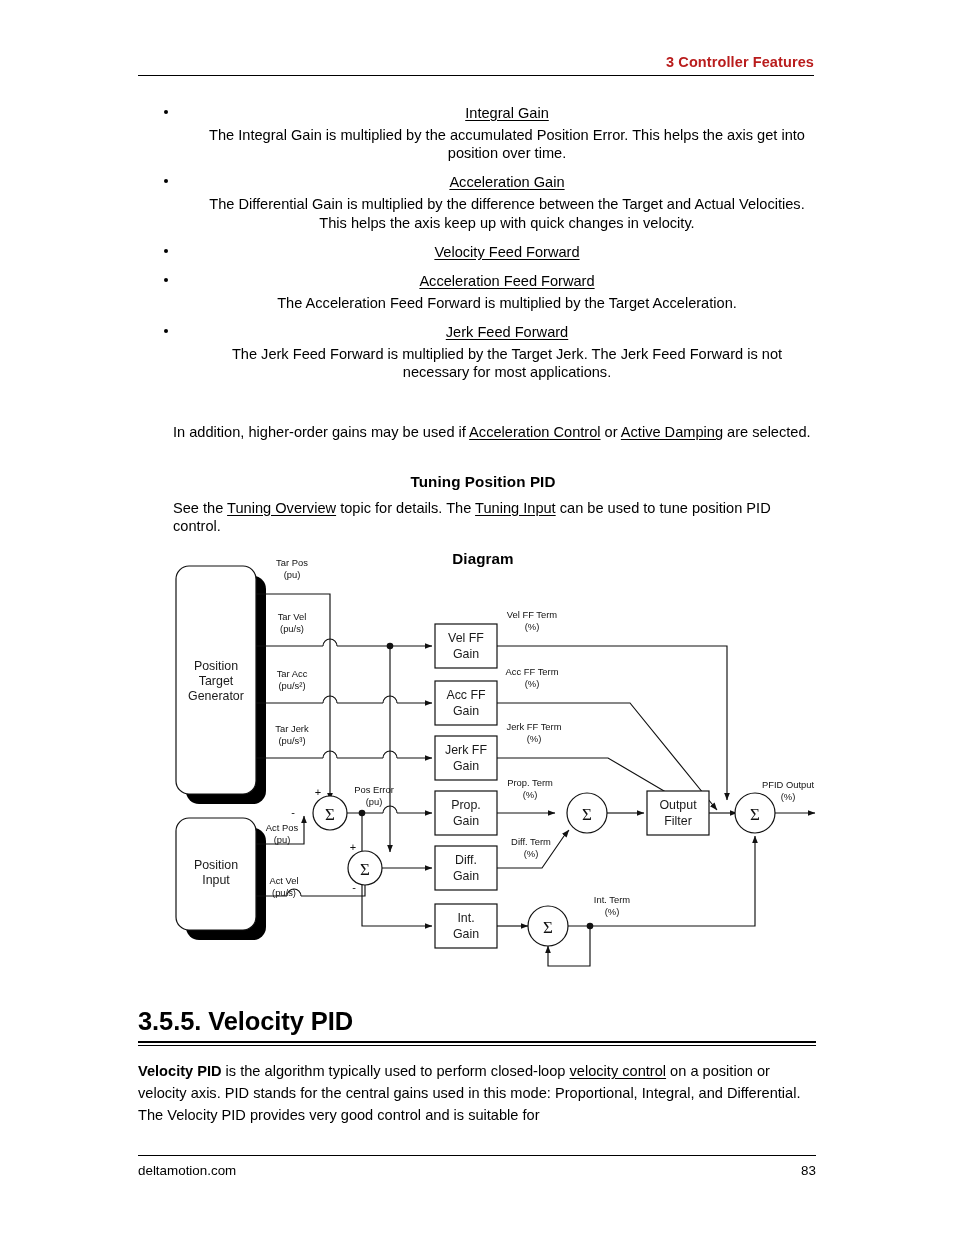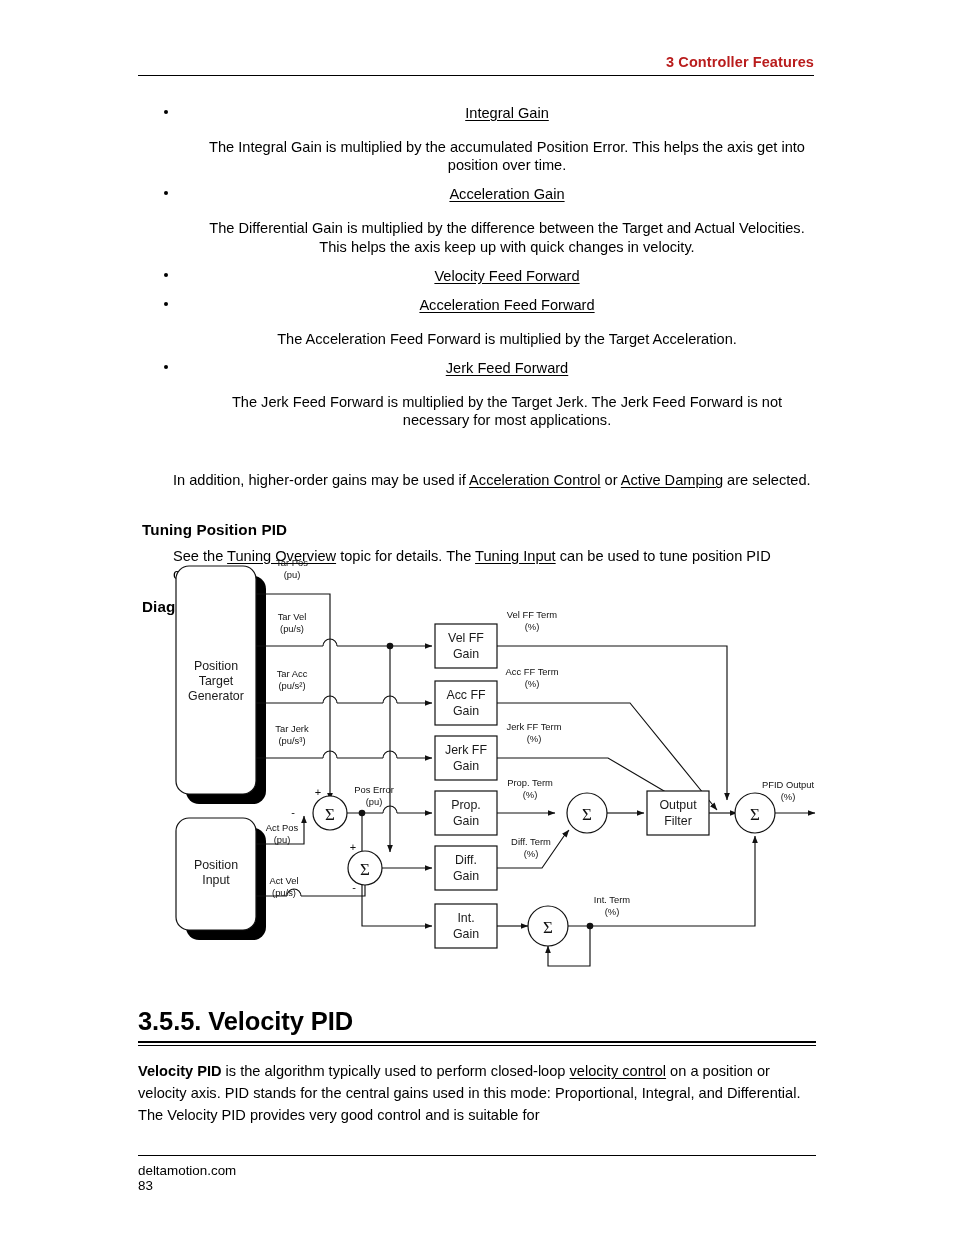--- a/index.html
+++ b/index.html
@@ -50,39 +50,40 @@
   .term{
     display:inline-block;
     font-size:14.6px;
     line-height:18px;
     text-decoration:underline;
     text-underline-offset:2px;
   }
   .desc{
     font-size:14.6px;
     line-height:18.2px;
-    margin-top:16px;
+    margin-top:4px;
   }
 
   .para{
     font-size:14.6px;
     line-height:18.2px;
     margin:1px;
   }
   .para.indent{padding-left:34px;}
   .u{text-decoration:underline;text-underline-offset:2px;}
   .b{font-weight:bold;}
 
   .spacer-lg{height:30px;}
 
   h3.subhead{
     font-size:15.2px;
     font-weight:bold;
-    margin:0 0 9px 4px;
+    margin:0 0 9px 12px;
     letter-spacing:.1px;
+    text-align:center;
   }
 
   
   .sec-wrap{position:absolute;left:138px;top:1007px;width:678px;}
   .sec-title{
     font-size:25.5px;
     font-weight:bold;
     letter-spacing:-.1px;
     margin:0;
     padding-bottom:4px;
@@ -102,21 +103,20 @@
 
   
   .footer{
     position:absolute;left:138px;top:1155px;width:678px;
   }
   .footer-rule{border-bottom:1.5px solid #000;}
   .footer-row{
     display:flex;justify-content:space-between;
     font-size:13.4px;
     padding-top:7px;
-    flex-direction:column;
   }
 
   
   .diagram{
     position:absolute;left:160px;top:548px;
     width:660px;height:440px;
   }
   .diagram svg{display:block;}
   .dlabel{font-family:"Liberation Sans",sans-serif;font-size:9.4px;fill:#111;}
   .blabel{font-family:"Liberation Sans",sans-serif;font-size:12.4px;fill:#1a1a1a;}

